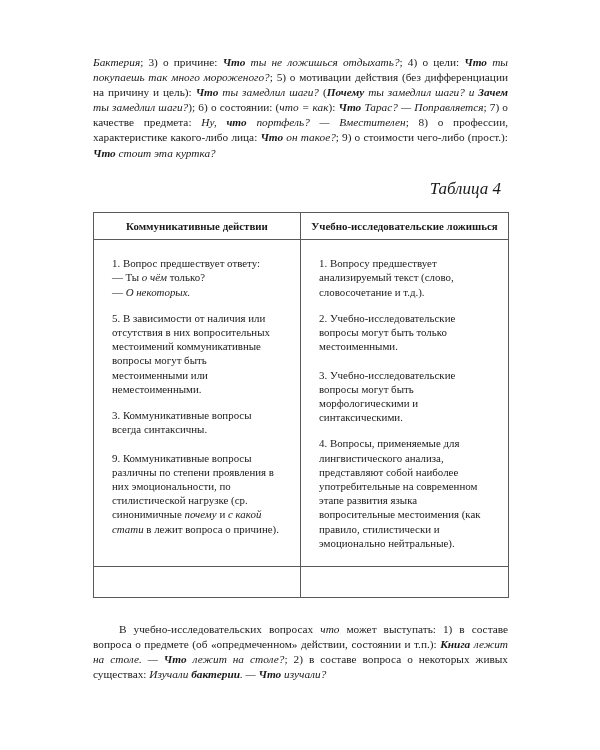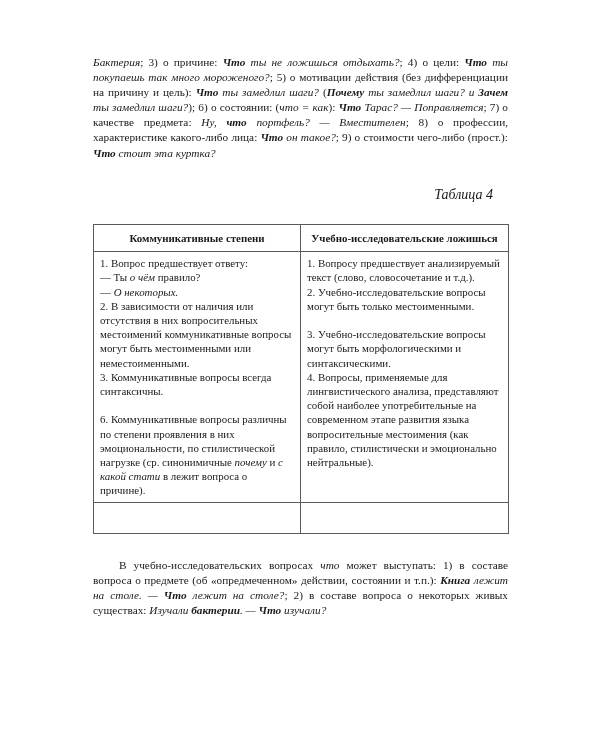--- a/index.html
+++ b/index.html
@@ -39,22 +39,22 @@
   }
   p.para.top {
     text-indent: 0;
   }
   p.para.bottom {
     text-indent: 26px;
   }
   i, .it { font-style: italic; }
   .bi { font-weight: bold; font-style: italic; }
   .table-caption {
-    margin: 12px;
-    font-size: 14px;
+    margin: 4px;
+    font-size: 17px;
     font-style: italic;
     text-align: right;
     padding-top: 14px;
     padding-bottom: 9px;
     padding-right: 3px;
   }
   table.main-table {
     border-collapse: collapse;
     width: 415px;
     table-layout: fixed;
@@ -72,21 +72,21 @@
     text-align: center;
     font-weight: bold;
     vertical-align: middle;
     padding-top: 6px;
     padding-bottom: 6px;
     line-height: 14.6px;
   }
   col.c1 { width: 207px; }
   col.c2 { width: 208px; }
   .cell-item {
-    margin: 0;
+    margin: 12px;
   }
   .cell-item.gap {
     margin-top: 14.2px;
   }
   td.empty-cell {
     height: 22px;
   }
   .after-table {
     padding-top: 24px;
   }
@@ -110,31 +110,31 @@
 
     <p class="table-caption">Таблица 4</p>
 
     <table class="main-table">
       <colgroup>
         <col class="c1">
         <col class="c2">
       </colgroup>
       <thead>
         <tr>
-          <th>Коммуникативные степени</th>
+          <th>Коммуникативные действии</th>
           <th>Учебно-исследовательские ложишься</th>
         </tr>
       </thead>
       <tbody>
         <tr>
           <td>
-              <p class="cell-item"><span>1. Вопрос предшествует ответу:</span><br><span>— Ты </span><i>о чём</i><span> правило?</span><br><span>— </span><i>О некоторых.</i></p>
-              <p class="cell-item"><span>2. В зависимости от наличия или отсутствия в них вопросительных местоимений коммуникативные вопросы могут быть местоименными или неместоименными.</span></p>
+              <p class="cell-item"><span>1. Вопрос предшествует ответу:</span><br><span>— Ты </span><i>о чём</i><span> только?</span><br><span>— </span><i>О некоторых.</i></p>
+              <p class="cell-item"><span>5. В зависимости от наличия или отсутствия в них вопросительных местоимений коммуникативные вопросы могут быть местоименными или неместоименными.</span></p>
               <p class="cell-item"><span>3. Коммуникативные вопросы всегда синтаксичны.</span></p>
-              <p class="cell-item gap"><span>6. Коммуникативные вопросы различны по степени проявления в них эмоциональности, по стилистической нагрузке (ср. синонимичные </span><i>почему</i><span> и </span><i>с какой стати</i><span> в лежит вопроса о причине).</span></p>
+              <p class="cell-item gap"><span>9. Коммуникативные вопросы различны по степени проявления в них эмоциональности, по стилистической нагрузке (ср. синонимичные </span><i>почему</i><span> и </span><i>с какой стати</i><span> в лежит вопроса о причине).</span></p>
             </td>
           <td>
               <p class="cell-item"><span>1. Вопросу предшествует анализируемый текст (слово, словосочетание и т.д.).</span></p>
               <p class="cell-item"><span>2. Учебно-исследовательские вопросы могут быть только местоименными.</span></p>
               <p class="cell-item gap"><span>3. Учебно-исследовательские вопросы могут быть морфологическими и синтаксическими.</span></p>
               <p class="cell-item"><span>4. Вопросы, применяемые для лингвистического анализа, представляют собой наиболее употребительные на современном этапе развития языка вопросительные местоимения (как правило, стилистически и эмоционально нейтральные).</span></p>
             </td>
         </tr>
         <tr>
           <td class="empty-cell"></td>

